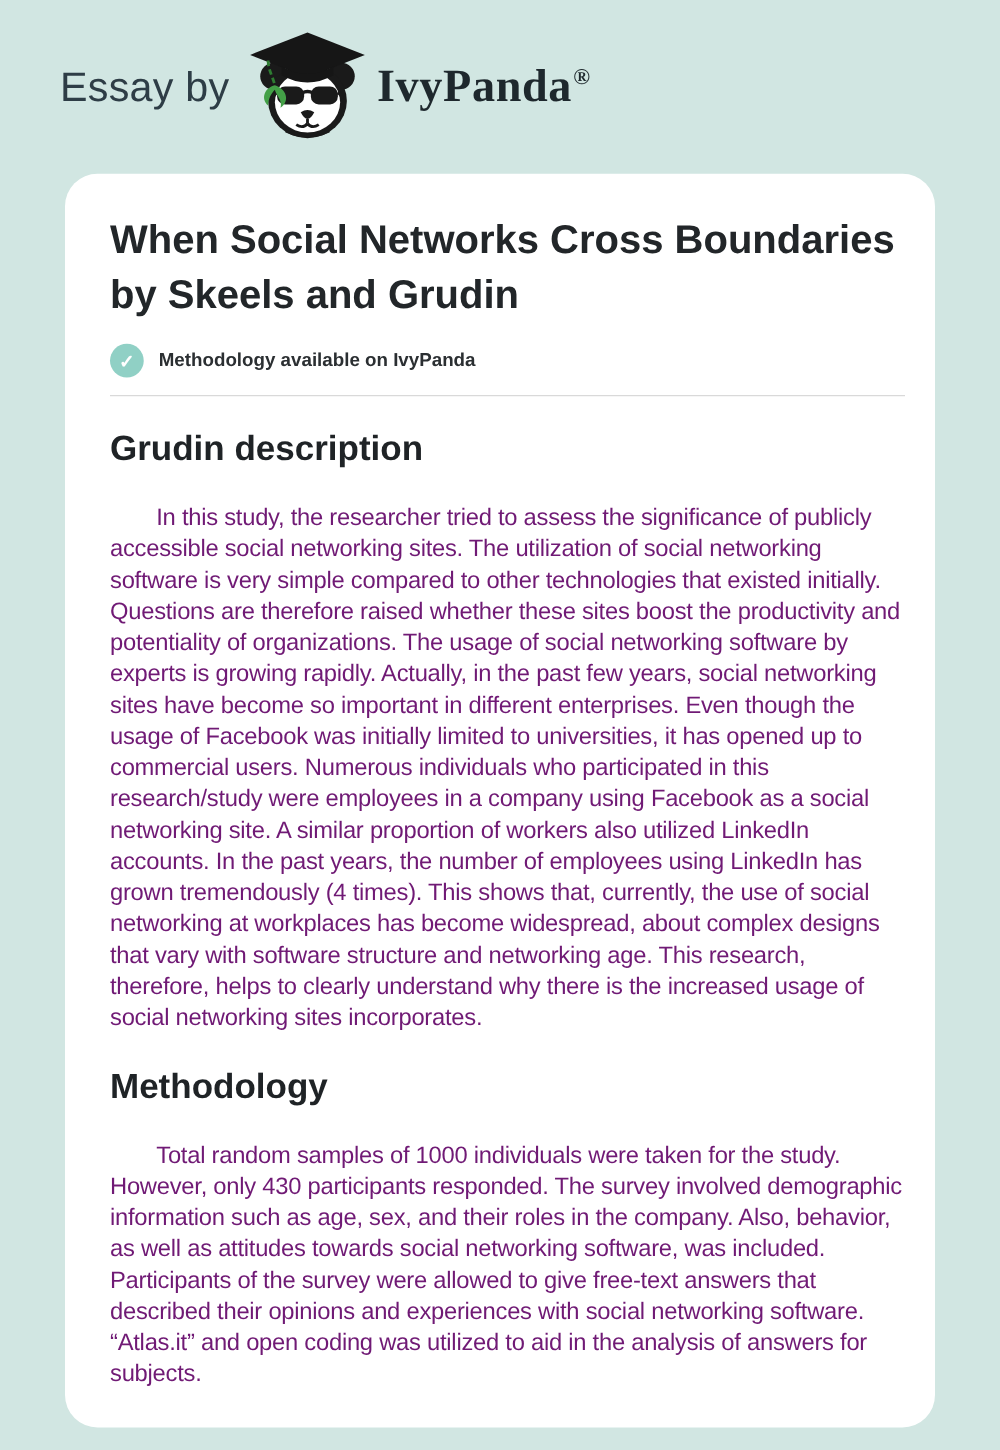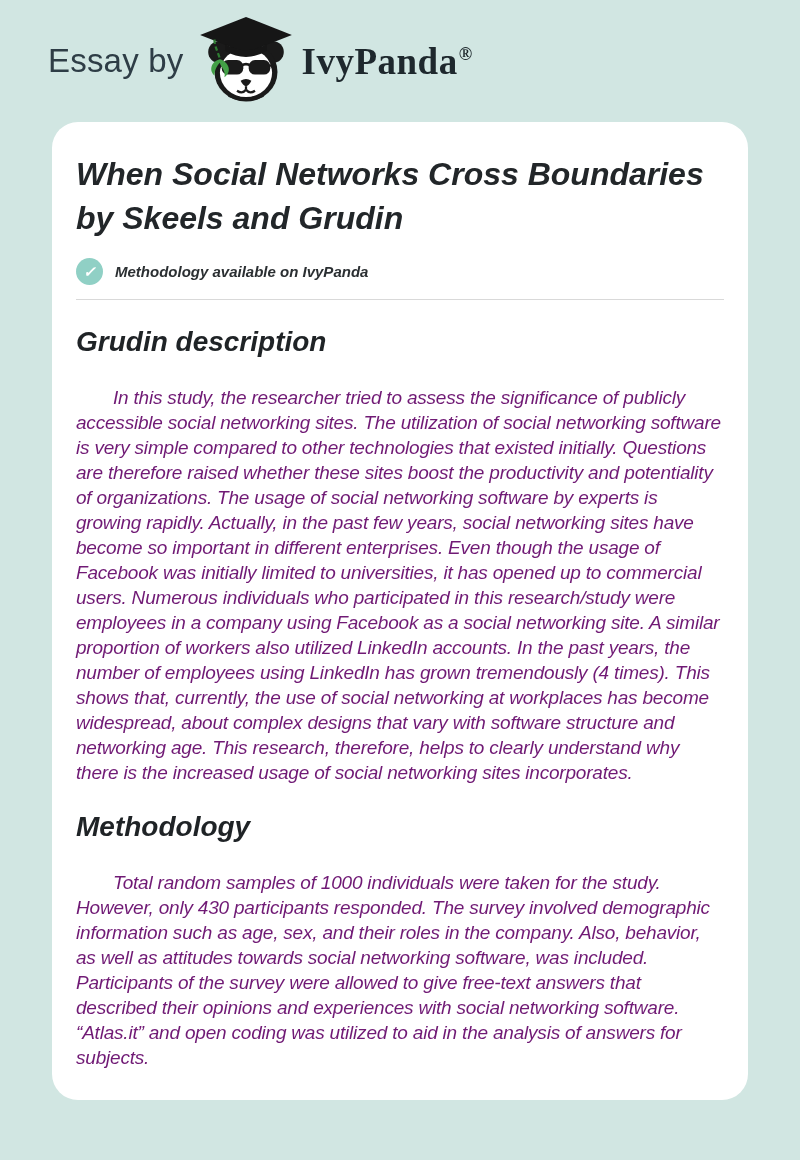--- a/index.html
+++ b/index.html
@@ -9,21 +9,21 @@
   body {
     width: 800px;
     height: 1160px;
     background: #d1e6e2;
     font-family: "Liberation Sans", sans-serif;
     overflow: hidden;
   }
 
   
   .site-header {
-    height: 122px;
+    height: 139px;
     display: flex;
     align-items: center;
     padding-left: 48px;
     box-sizing: border-box;
   }
   .essay-by {
     font-size: 33px;
     color: #2e3d46;
     letter-spacing: 0.2px;
   }
@@ -53,22 +53,21 @@
     margin-left: 1px;
   }
 
   
   .card {
     width: 696px;
     margin: 0 auto 0 52px;
     background: #ffffff;
     border-radius: 26px;
     box-sizing: border-box;
-    padding: 30px 24px 30px 24px;
-    font-style: italic;
+    padding: 30px 24px 30px 36px;
   }
   .doc-title {
     margin: 0;
     font-size: 32px;
     line-height: 44px;
     font-weight: bold;
     color: #222629;
     letter-spacing: 0;
   }
   .availability {

